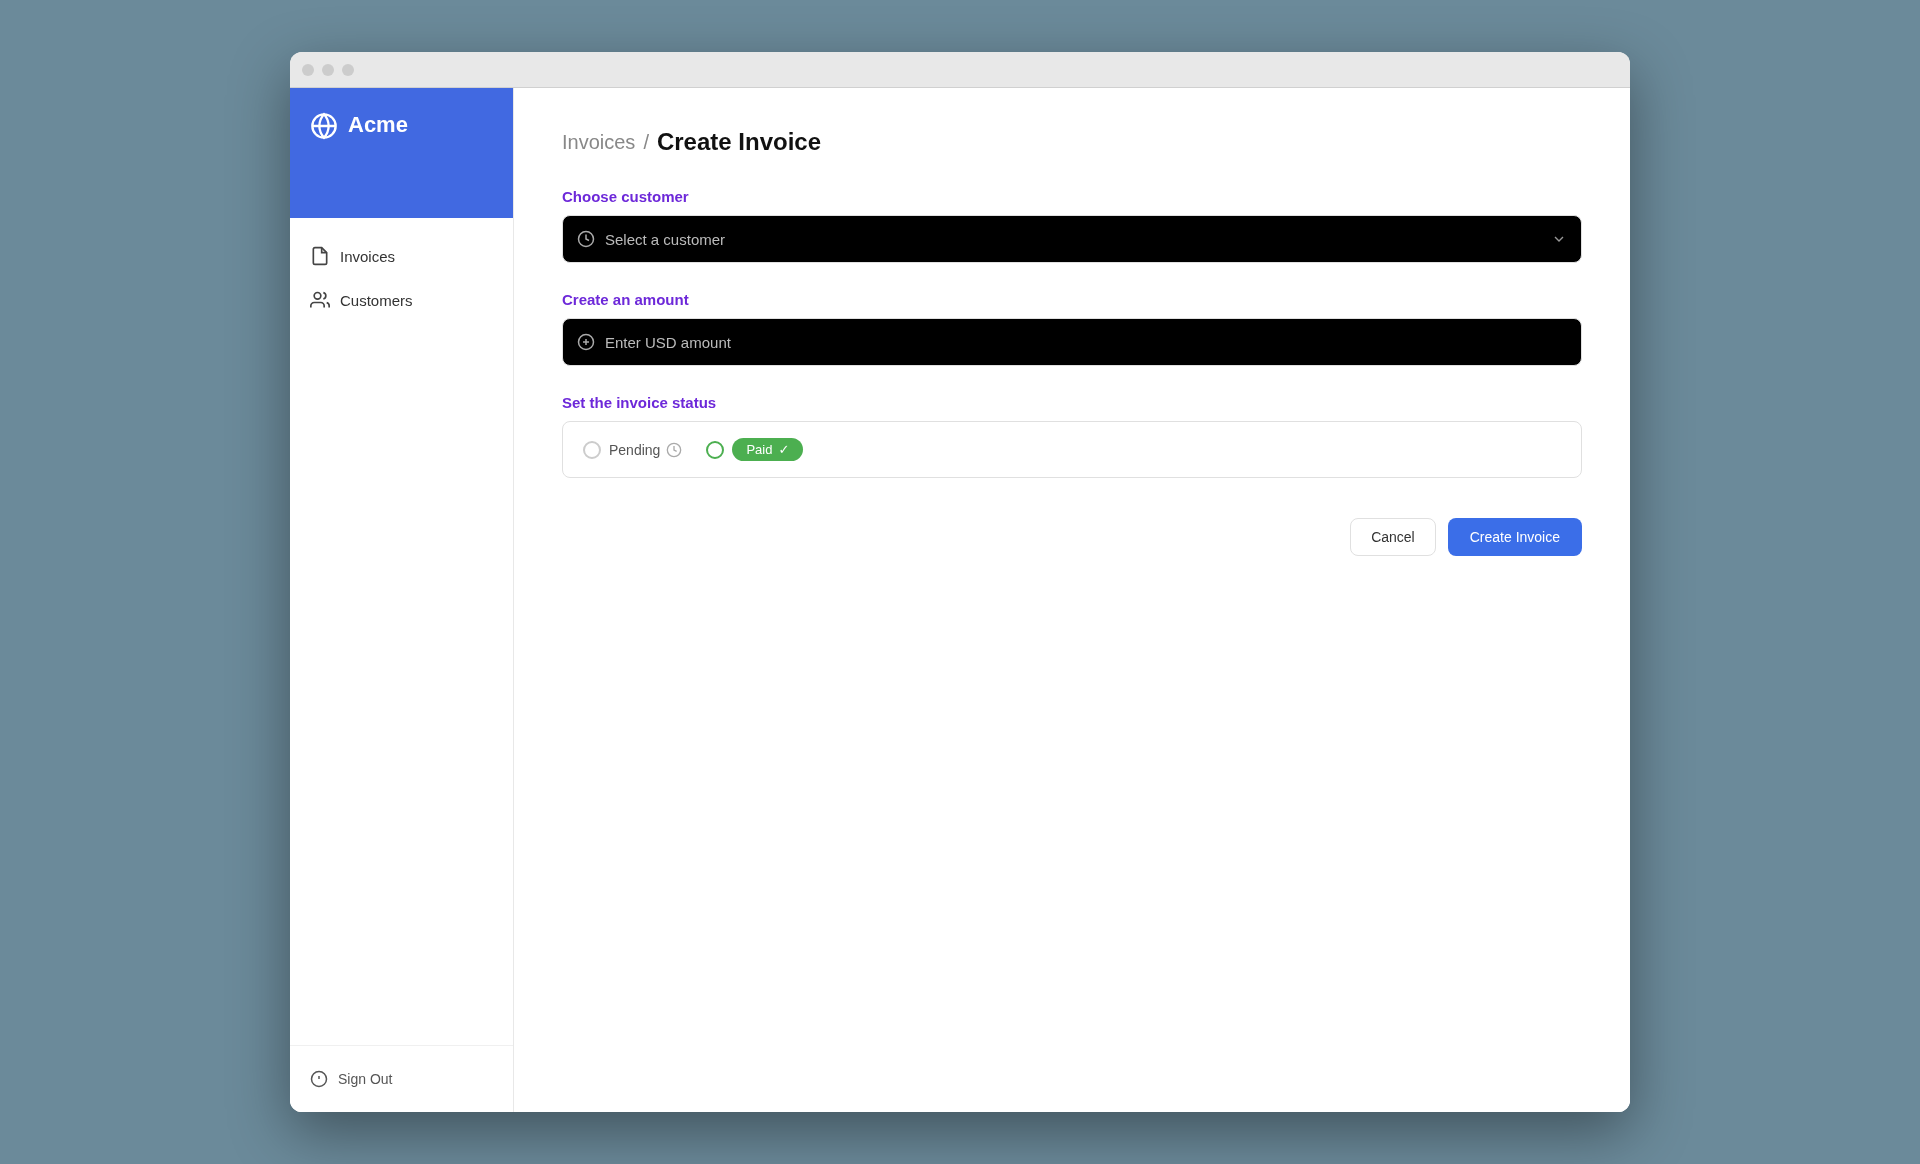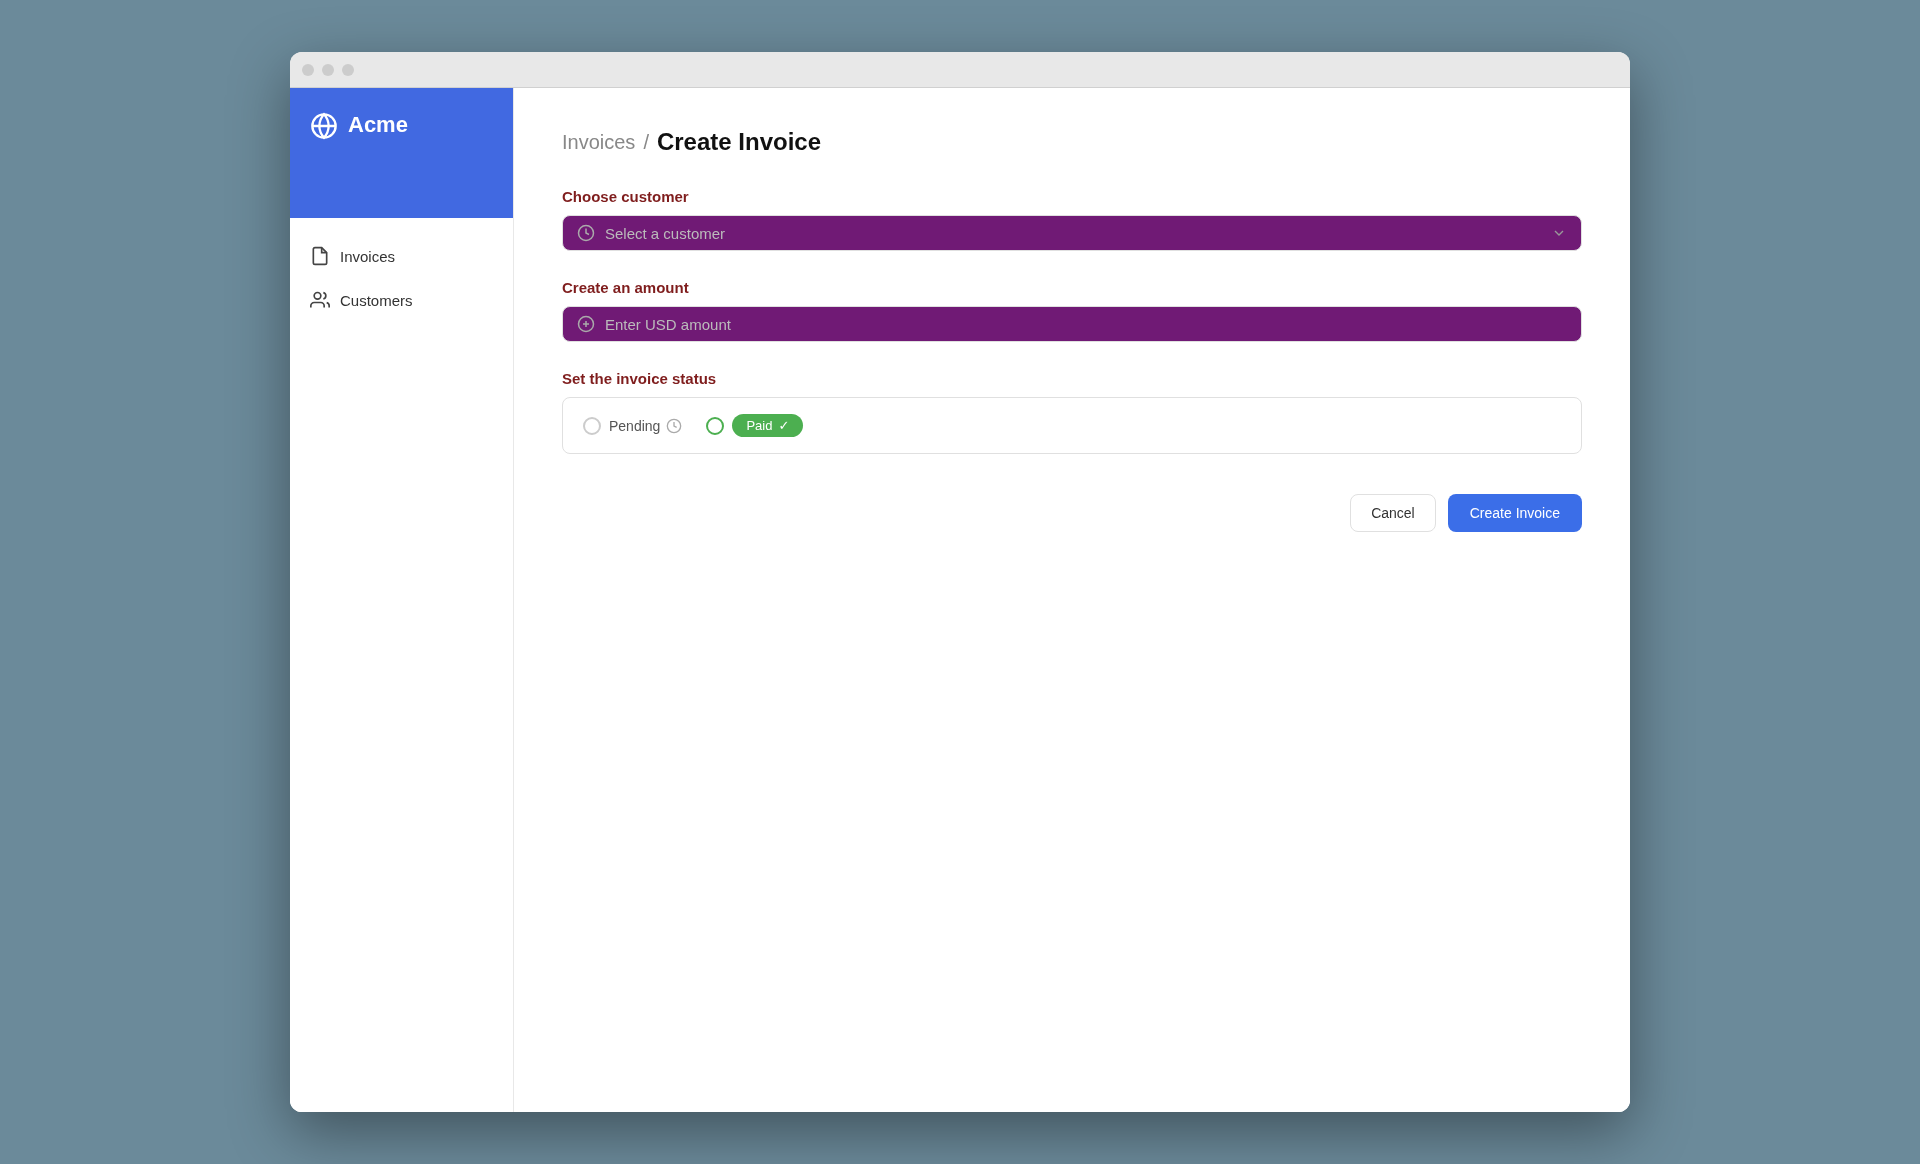--- a/index.html
+++ b/index.html
@@ -157,33 +157,33 @@
     }
 
     
     .form-section {
       margin-bottom: 28px;
     }
 
     .form-label {
       font-size: 15px;
       font-weight: 600;
-      color: #7f1d1d;
+      color: #6d28d9;
       margin-bottom: 10px;
       display: block;
     }
 
     .form-field {
       border: 1px solid #e0e0e0;
       border-radius: 8px;
-      background: #701a75;
+      background: #000000;
       display: flex;
       align-items: center;
       padding: 0 14px;
-      height: 36px;
+      height: 48px;
       position: relative;
     }
 
     .field-icon {
       width: 18px;
       height: 18px;
       color: #aaa;
       flex-shrink: 0;
       margin-right: 10px;
     }
@@ -336,20 +336,30 @@
           <svg viewBox="0 0 24 24" fill="none" stroke="currentColor" stroke-width="2">
             <path d="M17 21v-2a4 4 0 0 0-4-4H5a4 4 0 0 0-4 4v2"></path>
             <circle cx="9" cy="7" r="4"></circle>
             <path d="M23 21v-2a4 4 0 0 0-3-3.87"></path>
             <path d="M16 3.13a4 4 0 0 1 0 7.75"></path>
           </svg>
           <span>Customers</span>
         </div>
       </nav>
 
+      <div class="sidebar-footer">
+        <div class="sign-out">
+          <svg viewBox="0 0 24 24" fill="none" stroke="currentColor" stroke-width="2">
+            <circle cx="12" cy="12" r="10"></circle>
+            <line x1="12" y1="8" x2="12" y2="12"></line>
+            <line x1="12" y1="16" x2="12.01" y2="16"></line>
+          </svg>
+          <span>Sign Out</span>
+        </div>
+      </div>
     </div>
 
     <div class="main-content">
 
       <div class="breadcrumb">
         <span class="breadcrumb-link">Invoices</span>
         <span class="breadcrumb-separator">/</span>
         <span class="breadcrumb-current">Create Invoice</span>
       </div>
 

